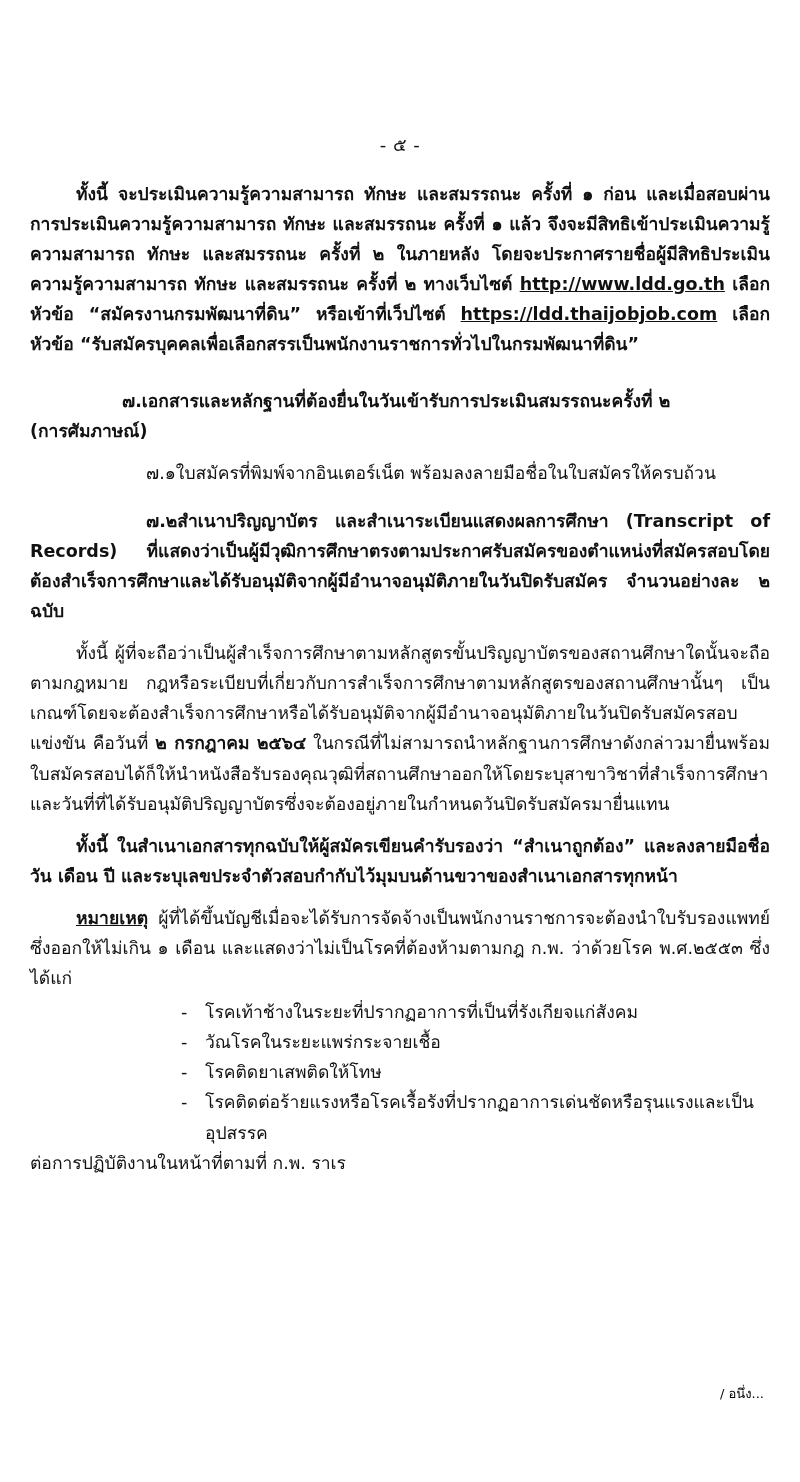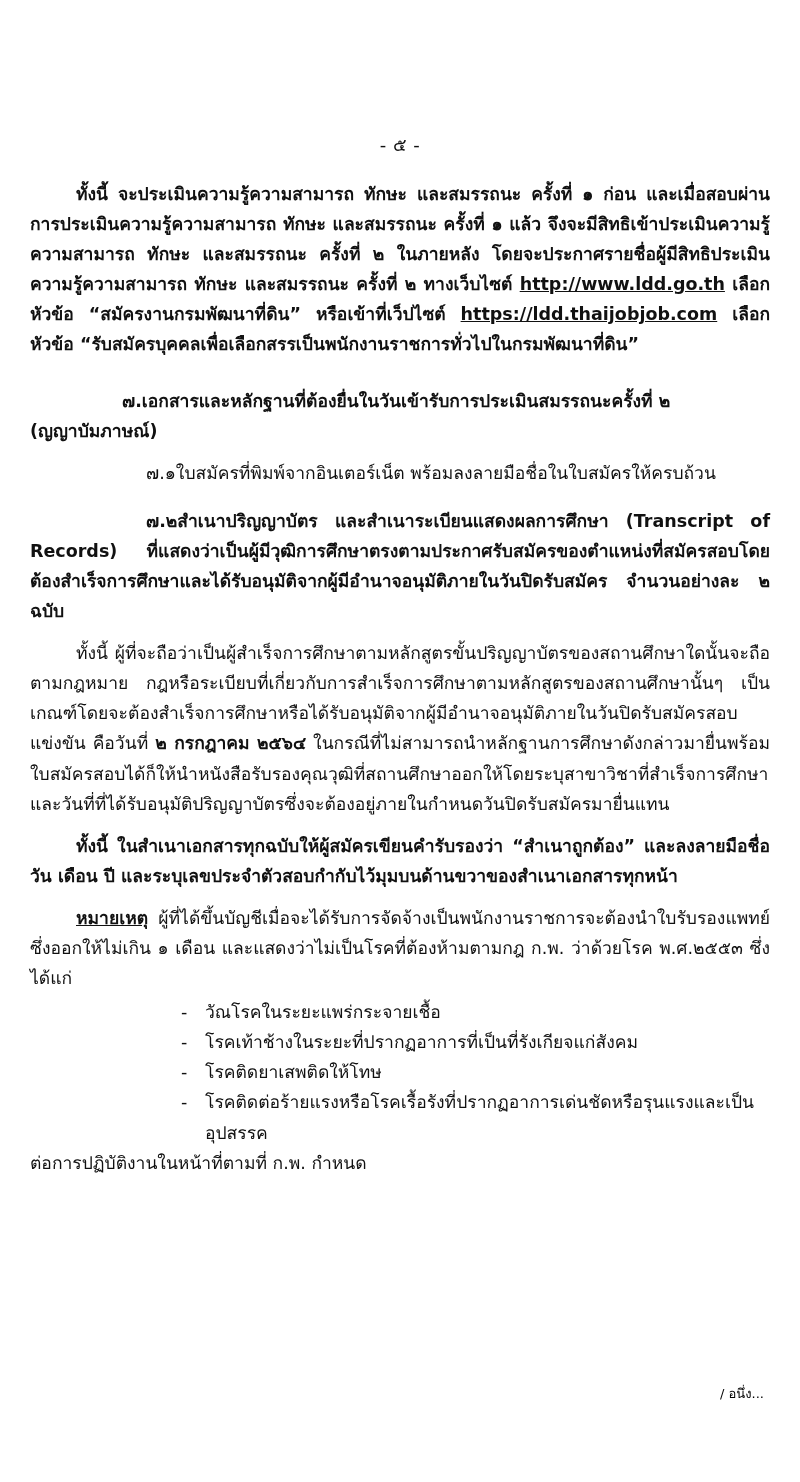--- a/index.html
+++ b/index.html
@@ -105,38 +105,38 @@
 <body>
 
 <div class="page">
   <div class="sheet">
 
     <div class="pagenum">- ๕ -</div>
 
     <p class="indent blk"><span>ทั้งนี้  จะประเมินความรู้ความสามารถ ทักษะ และสมรรถนะ ครั้งที่ ๑ ก่อน และเมื่อสอบผ่านการประเมินความรู้ความสามารถ ทักษะ และสมรรถนะ ครั้งที่ ๑ แล้ว จึงจะมีสิทธิเข้าประเมินความรู้ความสามารถ ทักษะ และสมรรถนะ ครั้งที่ ๒ ในภายหลัง  โดยจะประกาศรายชื่อผู้มีสิทธิประเมินความรู้ความสามารถ ทักษะ และสมรรถนะ ครั้งที่ ๒ ทางเว็บไซต์ </span><span class="link">http://www.ldd.go.th</span><span>  เลือกหัวข้อ “สมัครงานกรมพัฒนาที่ดิน” หรือเข้าที่เว็ปไซต์ </span><span class="link">https://ldd.thaijobjob.com</span><span> เลือกหัวข้อ “รับสมัครบุคคลเพื่อเลือกสรรเป็นพนักงานราชการทั่วไปในกรมพัฒนาที่ดิน”</span></p>
 
     <p class="sec-head gap"><span class="num">๗.</span><span>เอกสารและหลักฐานที่ต้องยื่นในวันเข้ารับการประเมินสมรรถนะครั้งที่ ๒</span></p>
-    <p class="bold">(ญญาบัมภาษณ์)</p>
+    <p class="bold">(การศัมภาษณ์)</p>
 
     <p class="item gap-sm"><span class="n">๗.๑</span><span>ใบสมัครที่พิมพ์จากอินเตอร์เน็ต พร้อมลงลายมือชื่อในใบสมัครให้ครบถ้วน</span></p>
 
     <p class="item blk"><span class="n">๗.๒</span><span>สำเนาปริญญาบัตร และสำเนาระเบียนแสดงผลการศึกษา (Transcript        of Records) ที่แสดงว่าเป็นผู้มีวุฒิการศึกษาตรงตามประกาศรับสมัครของตำแหน่งที่สมัครสอบโดยต้องสำเร็จการศึกษาและได้รับอนุมัติจากผู้มีอำนาจอนุมัติภายในวันปิดรับสมัคร  จำนวนอย่างละ ๒ ฉบับ</span></p>
 
     <p class="indent gap-sm"><span>ทั้งนี้  ผู้ที่จะถือว่าเป็นผู้สำเร็จการศึกษาตามหลักสูตรขั้นปริญญาบัตรของสถานศึกษาใดนั้นจะถือตามกฎหมาย กฎหรือระเบียบที่เกี่ยวกับการสำเร็จการศึกษาตามหลักสูตรของสถานศึกษานั้นๆ เป็นเกณฑ์โดยจะต้องสำเร็จการศึกษาหรือได้รับอนุมัติจากผู้มีอำนาจอนุมัติภายในวันปิดรับสมัครสอบแข่งขัน คือวันที่ </span><span class="bold nowrap">๒ กรกฎาคม ๒๕๖๔</span><span> ในกรณีที่ไม่สามารถนำหลักฐานการศึกษาดังกล่าวมายื่นพร้อมใบสมัครสอบได้ก็ให้นำหนังสือรับรองคุณวุฒิที่สถานศึกษาออกให้โดยระบุสาขาวิชาที่สำเร็จการศึกษาและวันที่ที่ได้รับอนุมัติปริญญาบัตรซึ่งจะต้องอยู่ภายในกำหนดวันปิดรับสมัครมายื่นแทน</span></p>
 
 
 
     <p class="indent gap-sm bold">ทั้งนี้  ในสำเนาเอกสารทุกฉบับให้ผู้สมัครเขียนคำรับรองว่า “สำเนาถูกต้อง” และลงลายมือชื่อ วัน เดือน ปี และระบุเลขประจำตัวสอบกำกับไว้มุมบนด้านขวาของสำเนาเอกสารทุกหน้า</p>
 
     <p class="indent gap-sm"><span class="u bold">หมายเหตุ</span><span>  ผู้ที่ได้ขึ้นบัญชีเมื่อจะได้รับการจัดจ้างเป็นพนักงานราชการจะต้องนำใบรับรองแพทย์ ซึ่งออกให้ไม่เกิน ๑ เดือน และแสดงว่าไม่เป็นโรคที่ต้องห้ามตามกฎ ก.พ. ว่าด้วยโรค พ.ศ.๒๕๕๓ ซึ่งได้แก่</span></p>
 
     <ul class="dashlist">
+      <li><span class="dash">-</span><span>โรคเท้าช้างในระยะที่ปรากฏอาการที่เป็นที่รังเกียจแก่สังคม</span></li>
       <li><span class="dash">-</span><span>วัณโรคในระยะแพร่กระจายเชื้อ</span></li>
-      <li><span class="dash">-</span><span>โรคเท้าช้างในระยะที่ปรากฏอาการที่เป็นที่รังเกียจแก่สังคม</span></li>
       <li><span class="dash">-</span><span>โรคติดยาเสพติดให้โทษ</span></li>
       <li><span class="dash">-</span><span>โรคติดต่อร้ายแรงหรือโรคเรื้อรังที่ปรากฏอาการเด่นชัดหรือรุนแรงและเป็นอุปสรรค</span></li>
     </ul>
-    <p>ต่อการปฏิบัติงานในหน้าที่ตามที่ ก.พ. กำหนด</p>
+    <p>ต่อการปฏิบัติงานในหน้าที่ตามที่ ก.พ. ราเร</p>
 
   </div>
 
   <div class="footer-note">/ อนึ่ง...</div>
 </div>
 
 </body></html>

